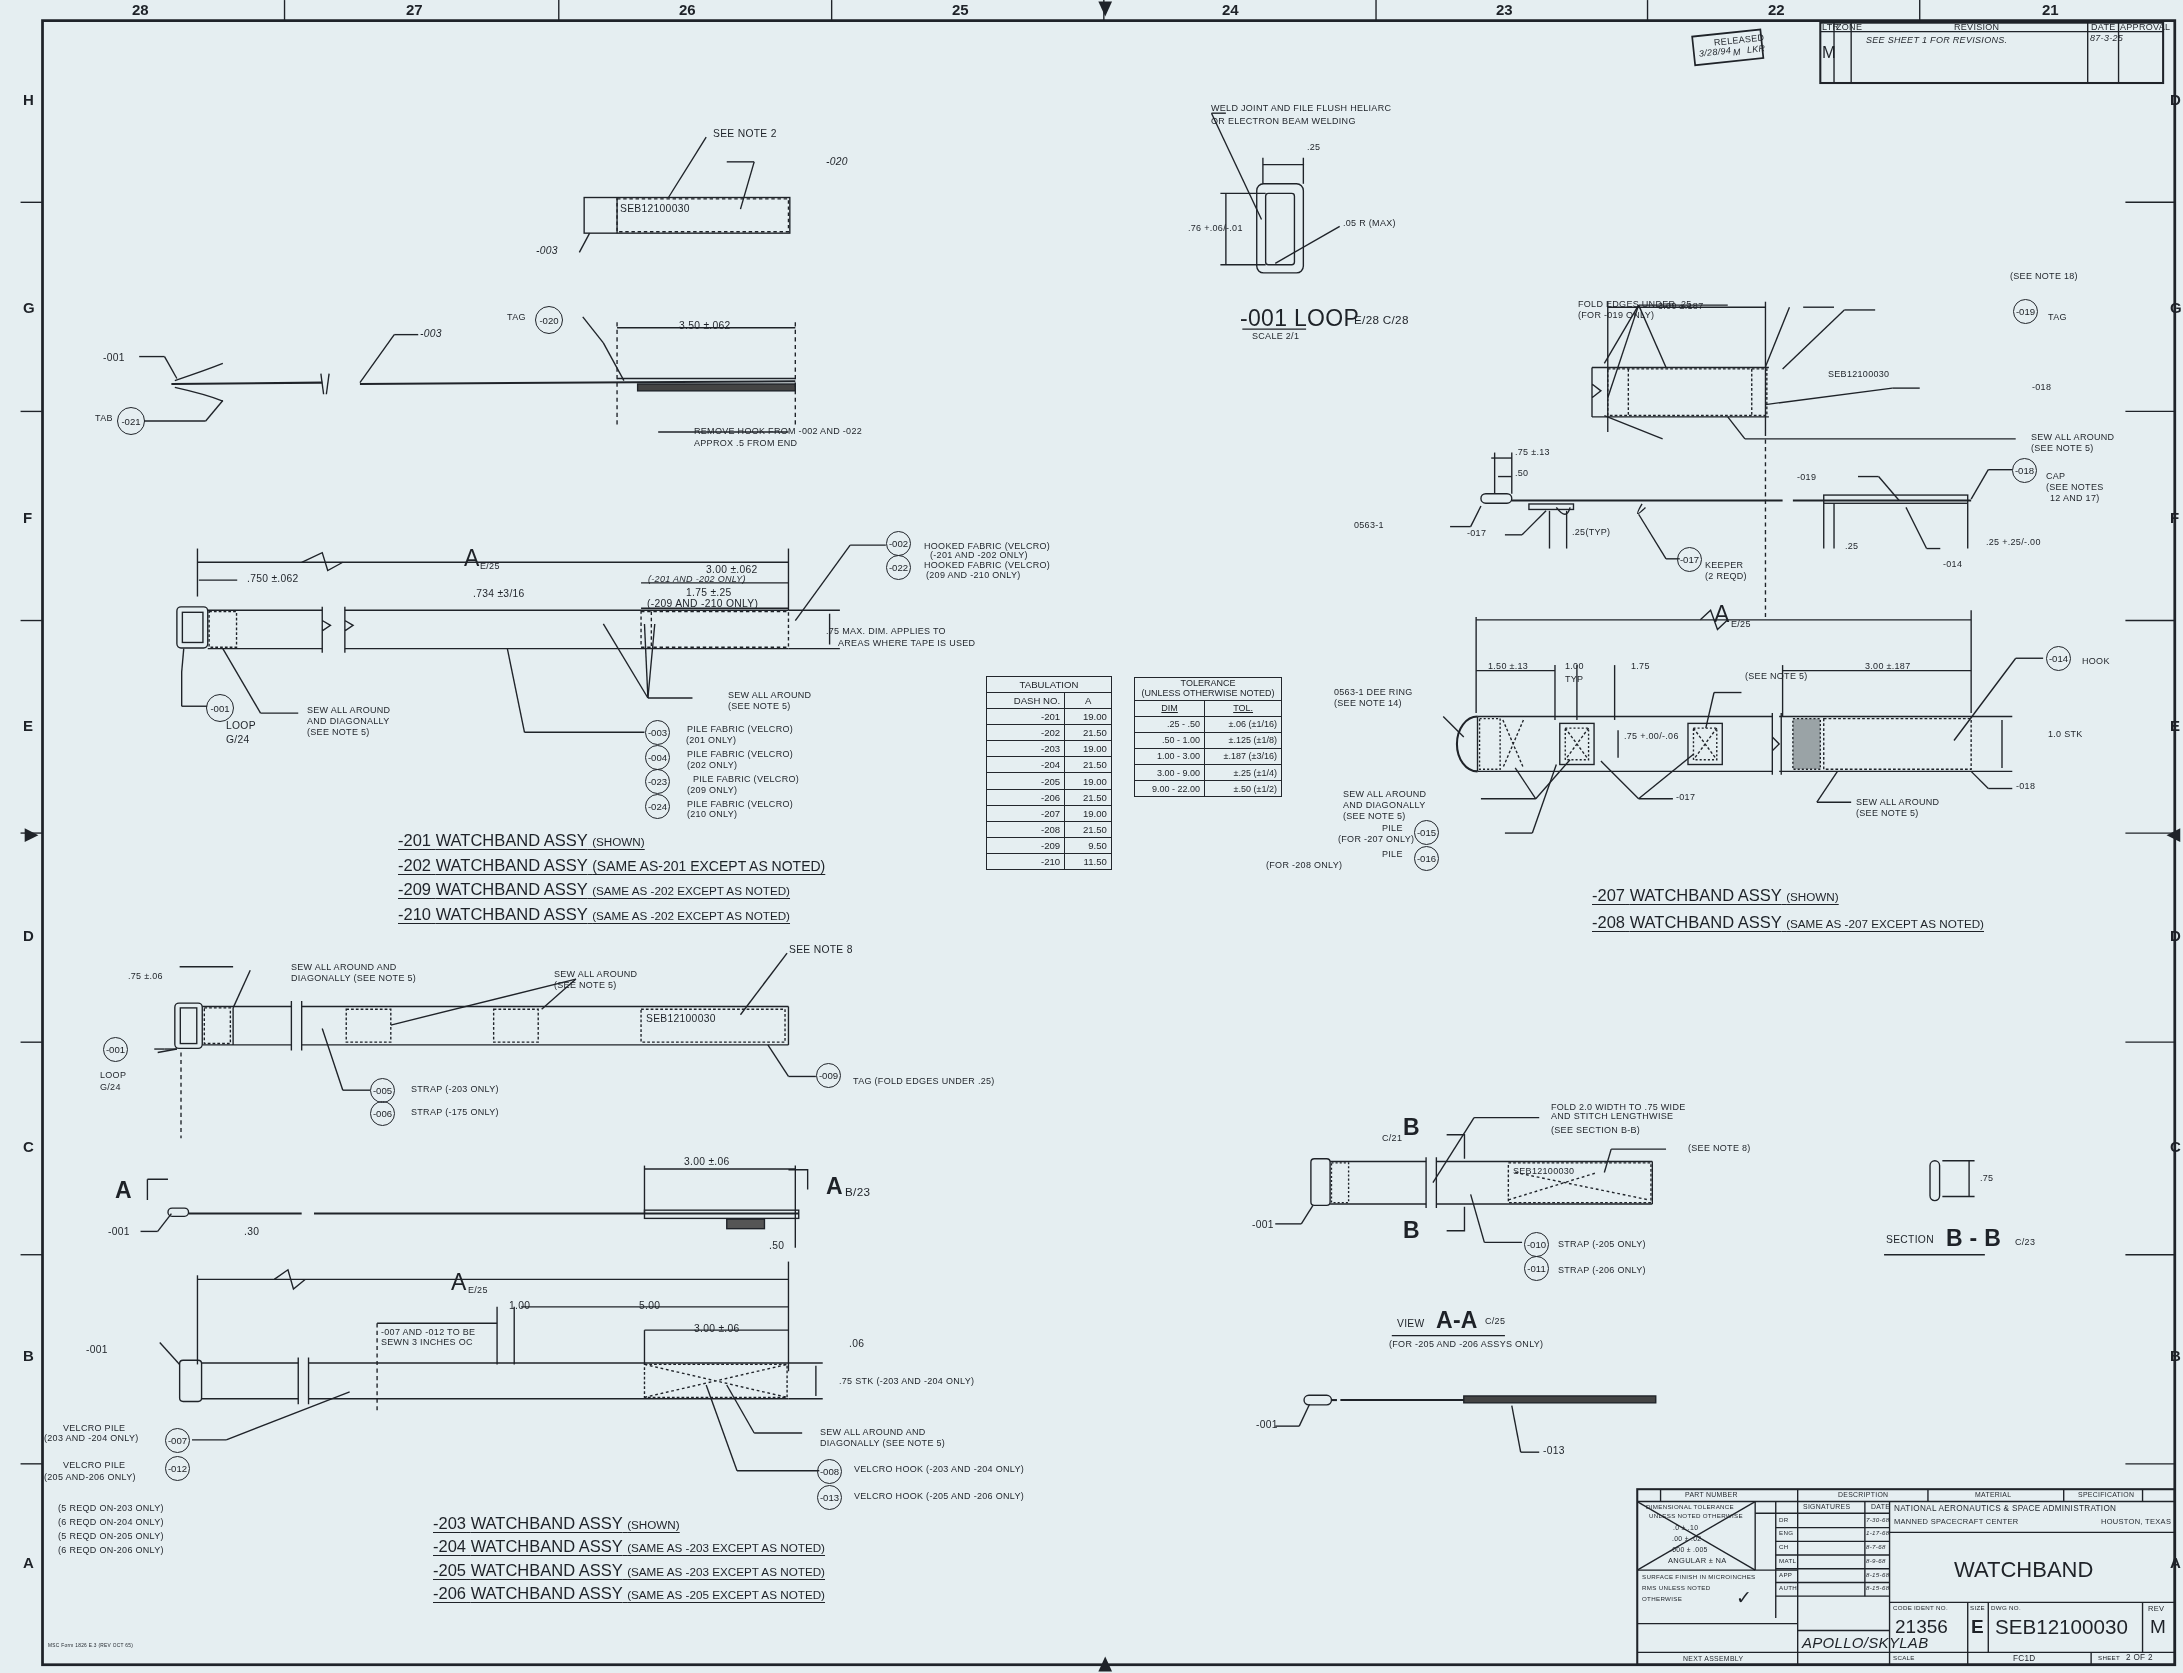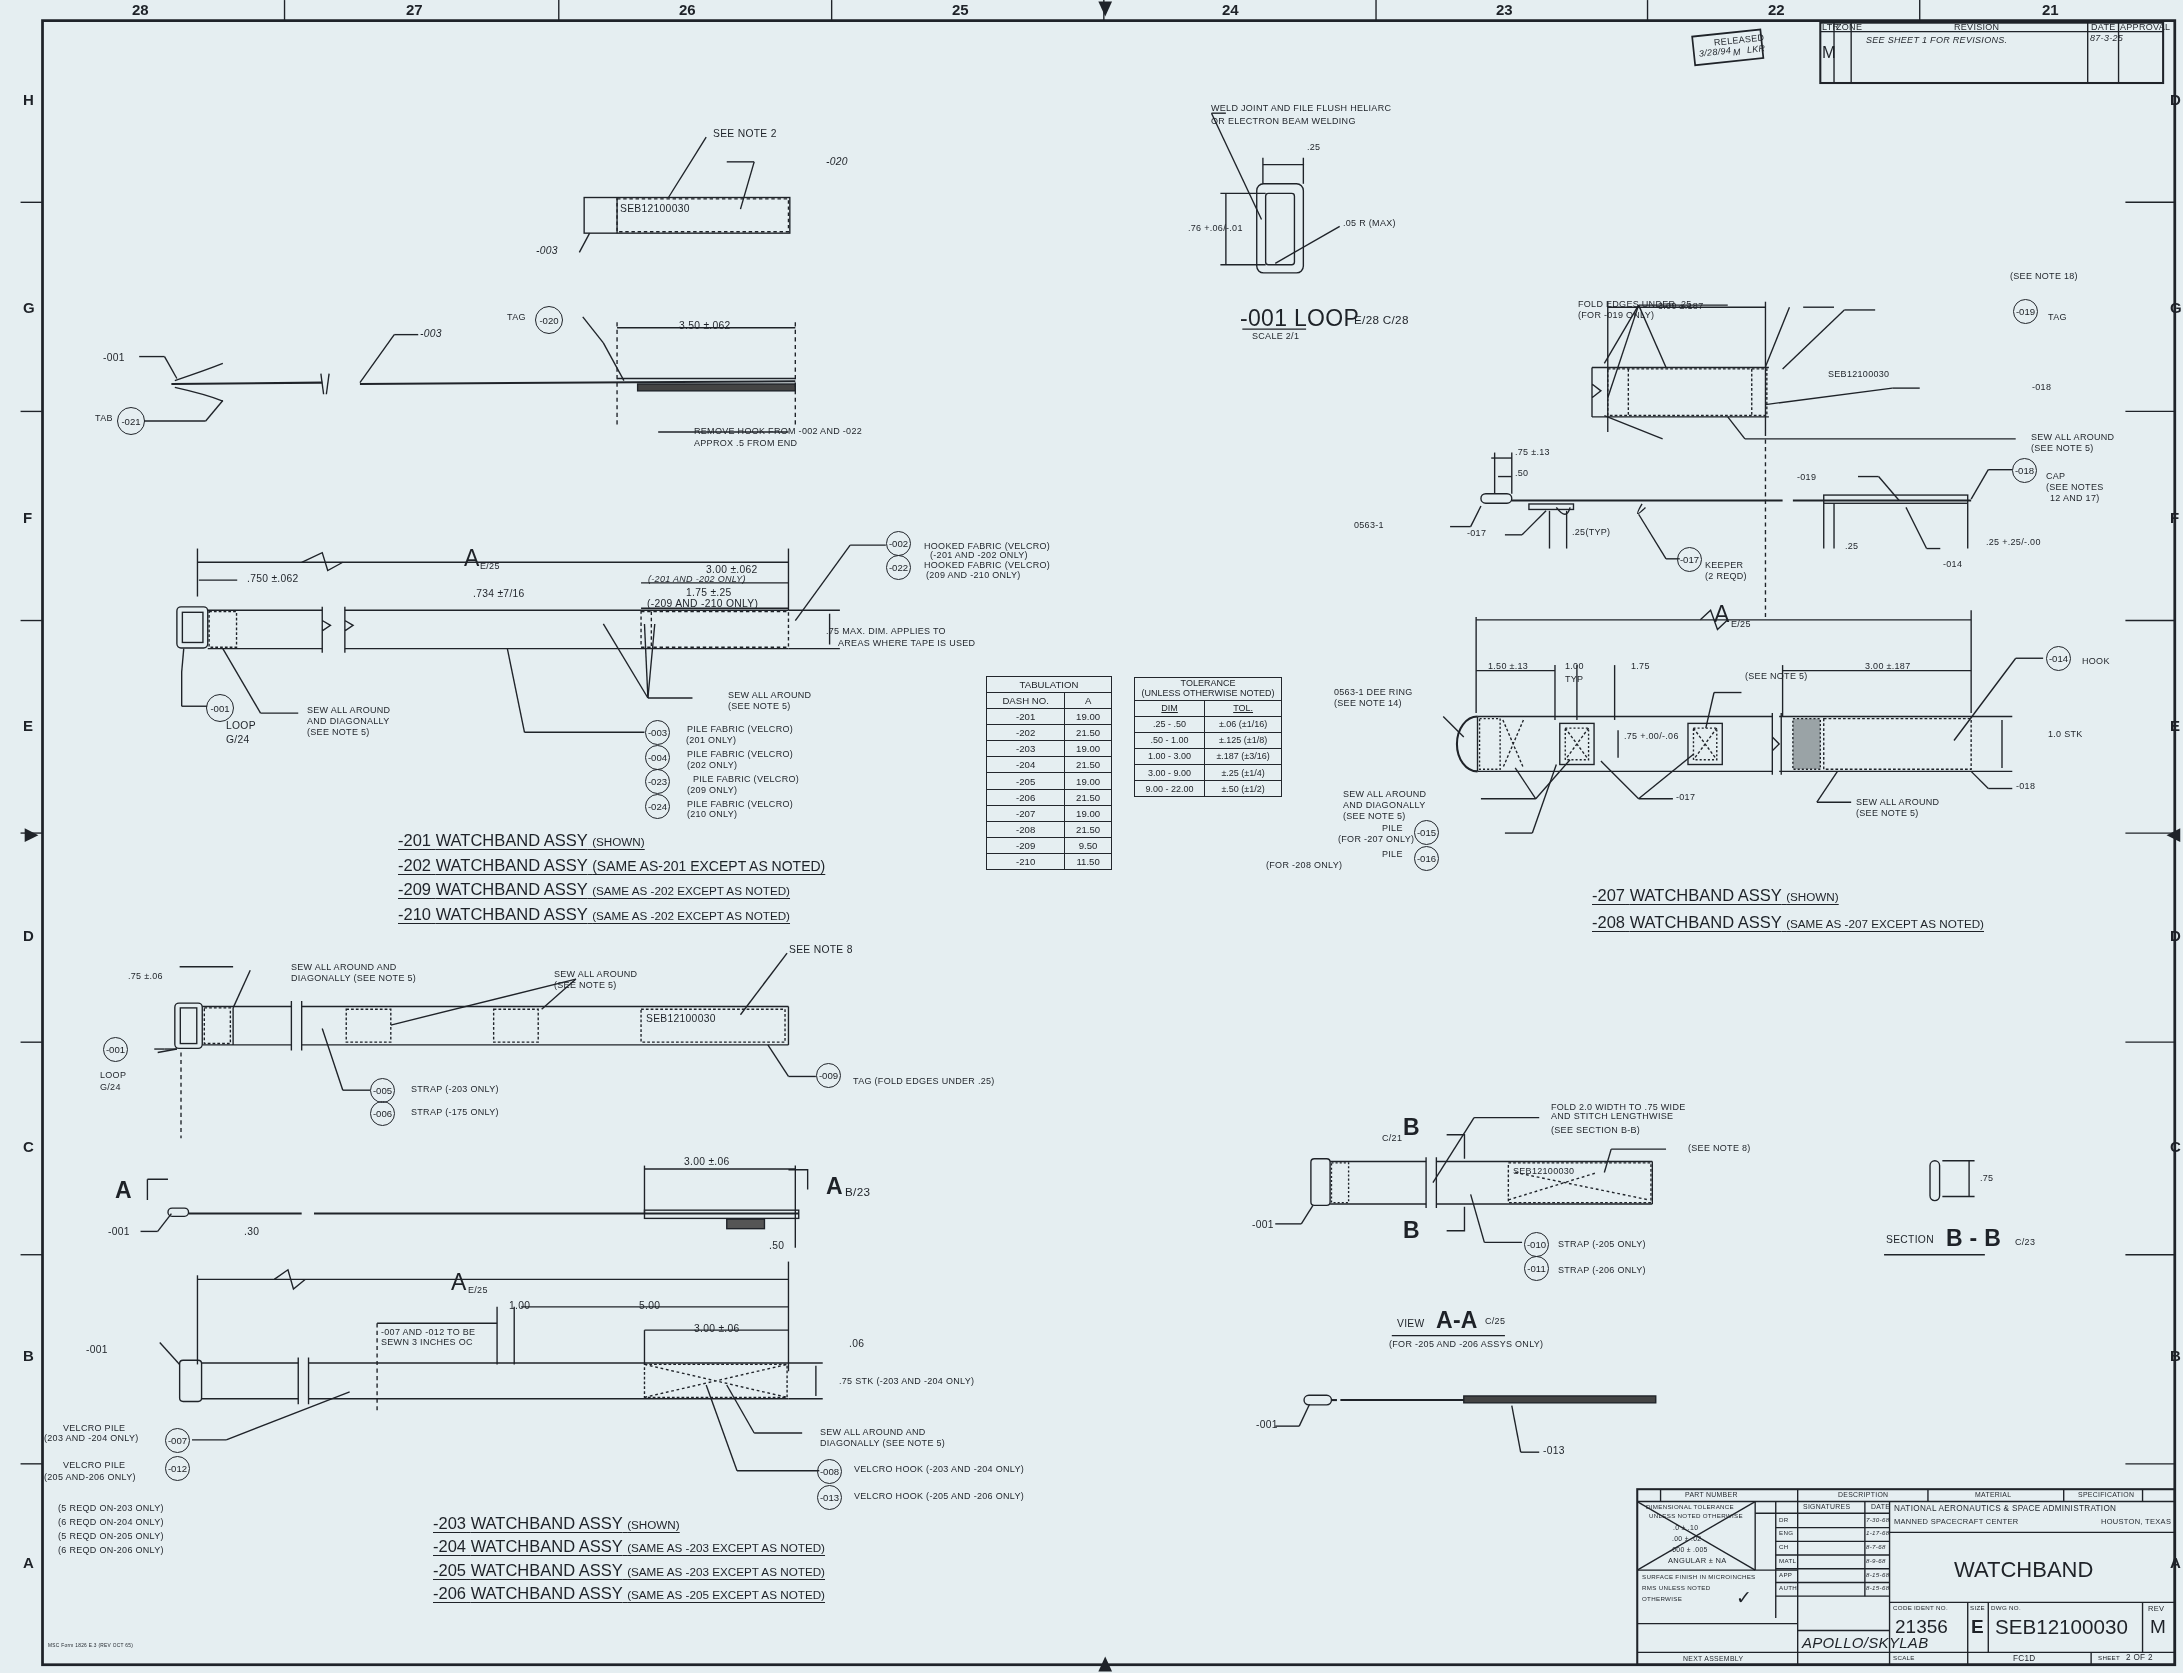--- a/index.html
+++ b/index.html
@@ -11,21 +11,21 @@
   .t.sm{font-size:9px;}
   .t.md{font-size:11.7px;}
   .t.lg{font-size:16.5px;letter-spacing:0;}
   .t.xl{font-size:23px;}
   .t.ital{font-style:italic;}
   .zone{position:absolute;font-size:15px;font-weight:bold;color:#1e2228;}
   .u{text-decoration:underline;text-decoration-thickness:1.4px;text-underline-offset:3.4px;}
   .bubble{position:absolute;border:1.4px solid #22262c;border-radius:50%;width:26px;height:26px;
           display:flex;align-items:center;justify-content:center;font-size:9.6px;background:transparent;}
   table.grid{position:absolute;border-collapse:collapse;font-size:9.6px;}
-  table.grid td,table.grid th{border:1.4px solid #22262c;padding:1.4px 4.1px;font-weight:normal;text-align:center;height:12.3px;}
+  table.grid td,table.grid th{border:1.4px solid #22262c;padding:1.4px 4.1px;font-weight:normal;text-align:right;height:12.3px;}
   table.grid th{text-align:center;}
 </style>
 </head>
 <body>
 
 <div class="sheet">
 
 <svg class="geo" width="2183" height="1673" viewBox="0 0 3184 2440">
   <g stroke="#1f2329" fill="none" stroke-width="2">
 
@@ -457,21 +457,21 @@
   <div class="t sm" style="left:1343px;top:219px">.05 R (MAX)</div>
   <div class="t xl" style="left:1240px;top:306px">-001 LOOP</div>
   <div class="t md" style="left:1354px;top:314px">E/28  C/28</div>
   <div class="t sm" style="left:1252px;top:332px">SCALE 2/1</div>
 </div>
 
 <div>
   <div class="t xl" style="left:464px;top:546px">A</div>
   <div class="t sm" style="left:480px;top:562px">E/25</div>
   <div class="t" style="left:247px;top:573px">.750 ±.062</div>
-  <div class="t" style="left:473px;top:588px">.734 ±7/16</div>
+  <div class="t" style="left:473px;top:588px">.734 ±3/16</div>
   <div class="t" style="left:706px;top:564px">3.00 ±.062</div>
   <div class="t sm ital" style="left:648px;top:575px">(-201 AND -202 ONLY)</div>
   <div class="t" style="left:686px;top:587px">1.75 ±.25</div>
   <div class="t" style="left:647px;top:598px">(-209 AND -210 ONLY)</div>
   <div class="t sm" style="left:826px;top:627px">.75  MAX. DIM. APPLIES TO</div>
   <div class="t sm" style="left:838px;top:639px">AREAS WHERE TAPE IS USED</div>
   <div class="bubble" style="left:206px;top:694px">-001</div>
   <div class="t" style="left:226px;top:720px">LOOP</div>
   <div class="t" style="left:226px;top:734px">G/24</div>
   <div class="t sm" style="left:307px;top:706px">SEW ALL AROUND</div>

